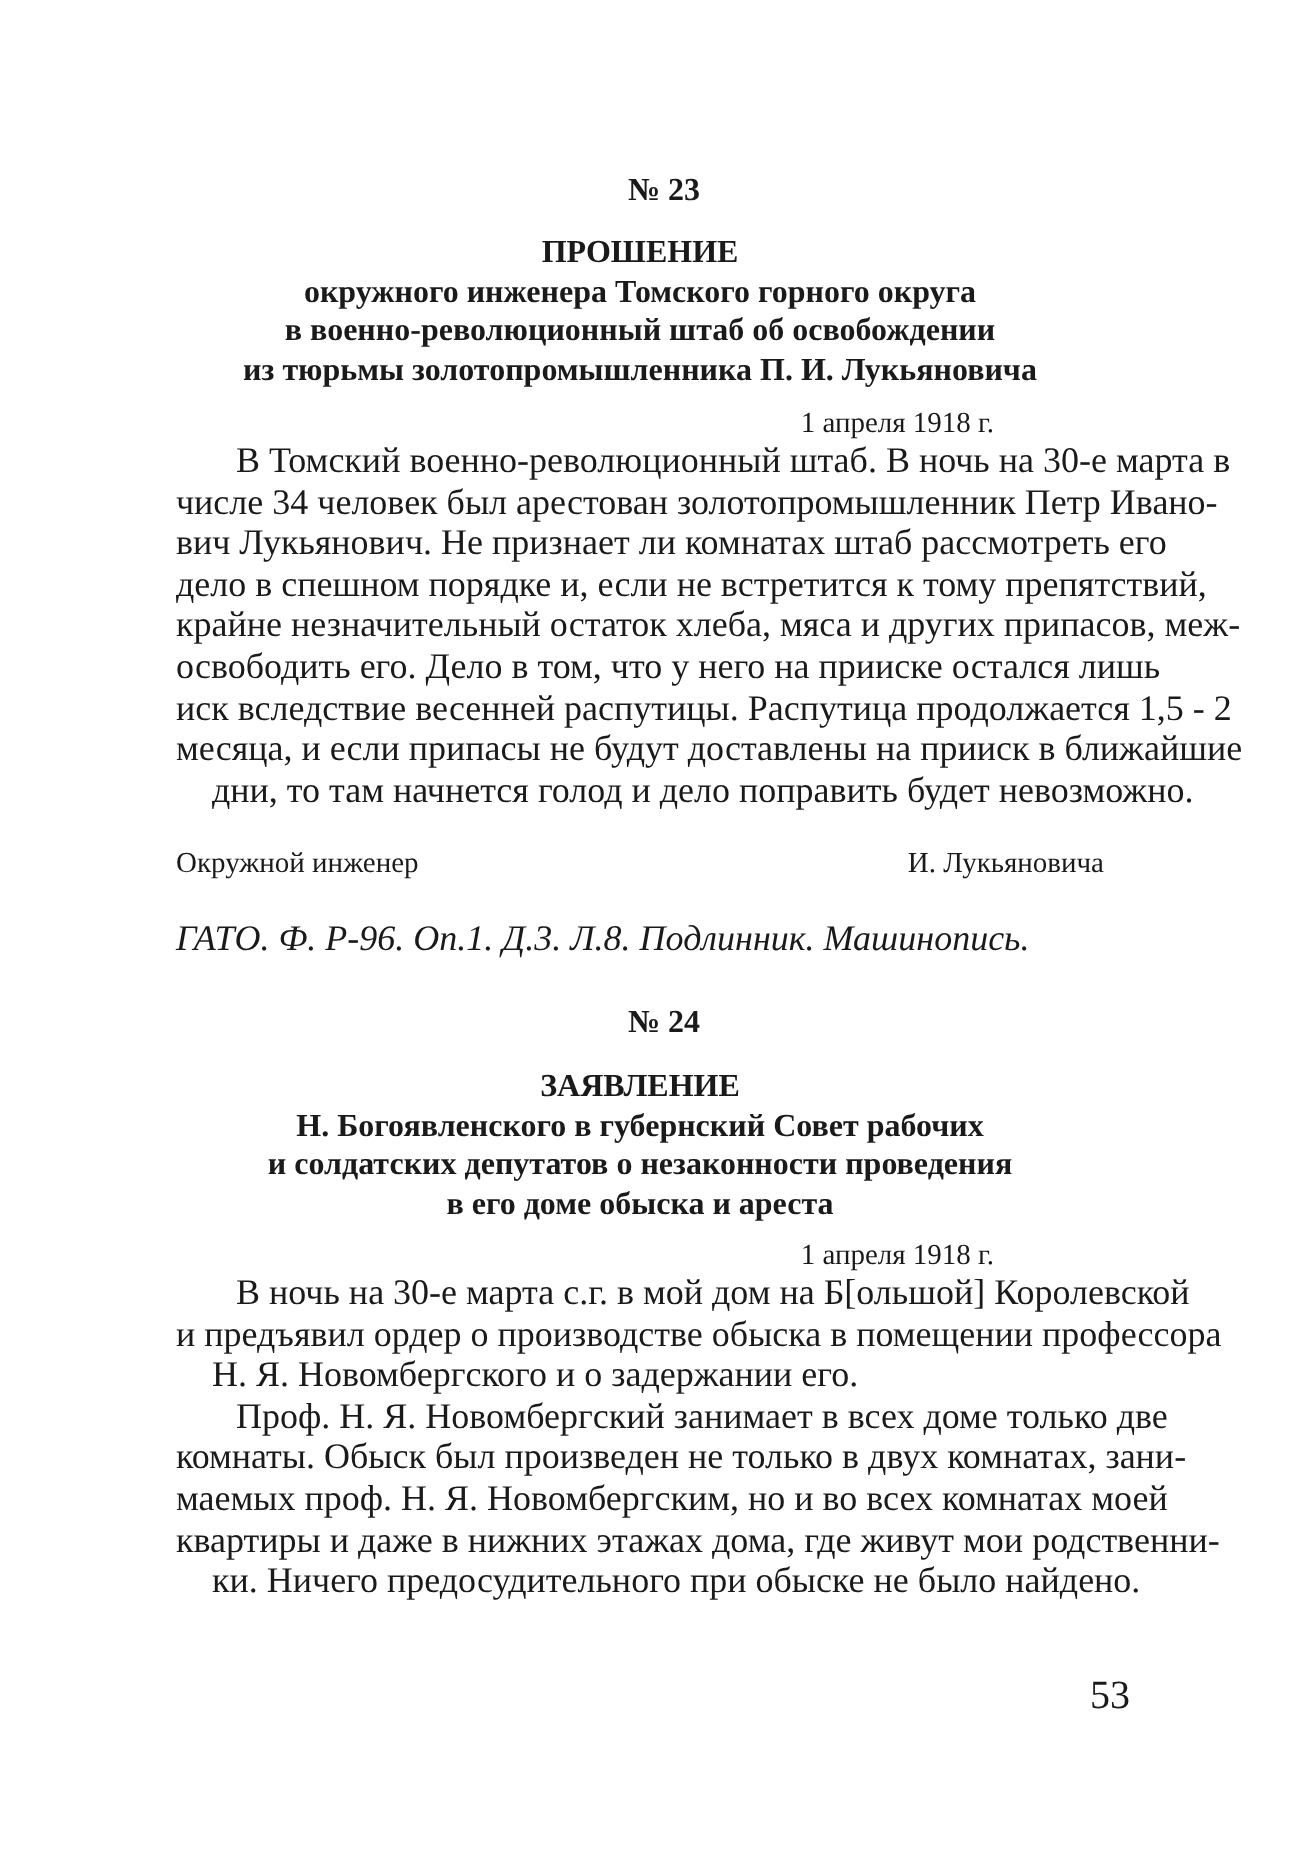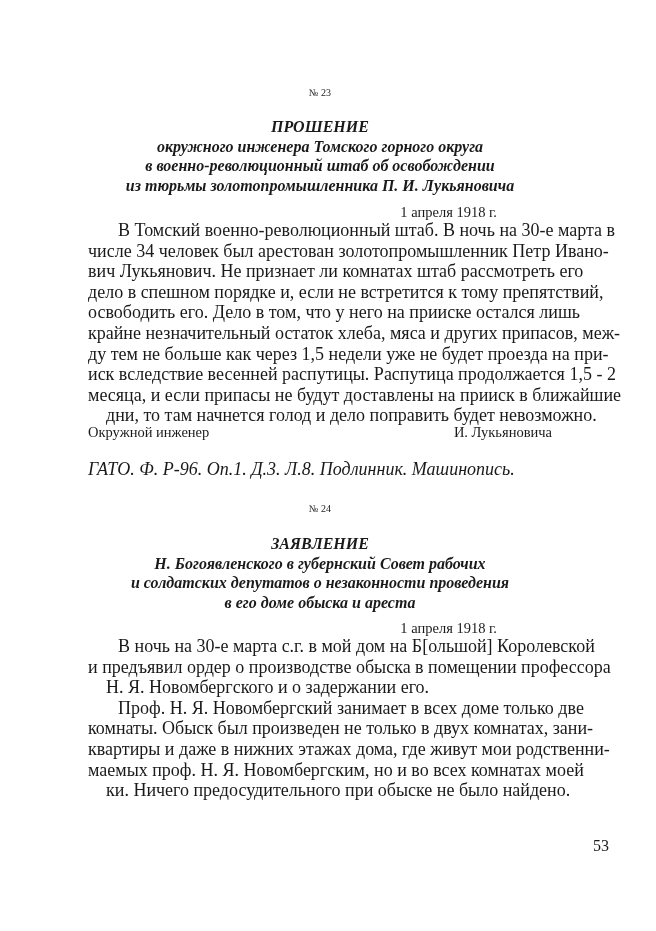--- a/index.html
+++ b/index.html
@@ -1,56 +1,55 @@
 <!DOCTYPE html>
 <html><head>
   <meta charset="utf-8">
   <style>
     html, body { margin: 0; padding: 0; background: #ffffff; }
     body { width: 656px; height: 931px; position: relative; overflow: hidden;
       font-family: "Liberation Serif", "DejaVu Serif", serif; color: #1a1a1a; }
     .page { position: absolute; left: 88px; top: 0; width: 464px; }
-    .num { position: absolute; left: 0; width: 464px; text-align: center;
-      font-weight: normal; font-size: 10px; }
+    .num { position: absolute; left: 12px; width: 464px; text-align: center;
+      font-weight: bold; font-size: 16px; }
     .title { position: absolute; left: 0; width: 464px; text-align: center;
       font-weight: bold; font-size: 16px; line-height: 19.5px; }
-    .title div { white-space: nowrap; font-style: italic; }
+    .title div { white-space: nowrap; }
     .date { position: absolute; right: 55px; font-size: 14.5px; }
     .body { position: absolute; left: 0; width: 464px; font-size: 18px;
       line-height: 20.6px; text-align: justify; }
     .body .line { display: block; text-align: justify; text-align-last: justify; white-space: nowrap; }
     .body .line.last { text-align-last: left; margin-left: 18px; }
     .body .line.indent { text-indent: 30px; }
     .sig { position: absolute; left: 0; width: 464px; font-size: 14.5px; }
     .sig .left { position: absolute; left: 0; }
     .sig .right { position: absolute; right: 0; }
     .source { position: absolute; left: 0; font-style: italic; font-size: 18px; }
-    .pagenum { position: absolute; left: 545px; top: 837px; font-size: 16px; margin-left: 48px; }
+    .pagenum { position: absolute; left: 545px; top: 837px; font-size: 20px; }
   </style>
 </head>
 <body>
 
 <div class="page">
 
   <div class="num" style="top:87px">№ 23</div>
   <div class="title" style="top:117px">
     <div>ПРОШЕНИЕ</div>
     <div>окружного инженера Томского горного округа</div>
     <div>в военно-революционный штаб об освобождении</div>
     <div>из тюрьмы золотопромышленника П. И. Лукьяновича</div>
   </div>
   <div class="date" style="top:204px">1 апреля 1918 г.</div>
   <div class="body" style="top:220px">
     <span class="line indent">В Томский военно-революционный штаб. В ночь на 30-е марта в</span>
     <span class="line">числе 34 человек был арестован золотопромышленник Петр Ивано-</span>
     <span class="line">вич Лукьянович. Не признает ли комнатах штаб рассмотреть его</span>
     <span class="line">дело в спешном порядке и, если не встретится к тому препятствий,</span>
+    <span class="line">крайне незначительный остаток хлеба, мяса и других припасов, меж-</span>
     <span class="line">освободить его. Дело в том, что у него на прииске остался лишь</span>
-    <span class="line">крайне незначительный остаток хлеба, мяса и других припасов, меж-</span>
-    <span class="line">ду тем не больше как через 1,5 недели уже не будет проезда на при-</span>
     <span class="line">иск вследствие весенней распутицы. Распутица продолжается 1,5 - 2</span>
     <span class="line">месяца, и если припасы не будут доставлены на прииск в ближайшие</span>
     <span class="line last">дни, то там начнется голод и дело поправить будет невозможно.</span>
   </div>
   <div class="sig" style="top:424px">
     <span class="left">Окружной инженер</span>
     <span class="right">И. Лукьяновича</span>
   </div>
   <div class="source" style="top:459px">ГАТО. Ф. Р-96. Оп.1. Д.3. Л.8. Подлинник. Машинопись.</div>
 
@@ -61,19 +60,19 @@
     <div>и солдатских депутатов о незаконности проведения</div>
     <div>в его доме обыска и ареста</div>
   </div>
   <div class="date" style="top:620px">1 апреля 1918 г.</div>
   <div class="body" style="top:636px">
     <span class="line indent">В ночь на 30-е марта с.г. в мой дом на Б[ольшой] Королевской</span>
     <span class="line">и предъявил ордер о производстве обыска в помещении профессора</span>
     <span class="line last">Н. Я. Новомбергского и о задержании его.</span>
     <span class="line indent">Проф. Н. Я. Новомбергский занимает в всех доме только две</span>
     <span class="line">комнаты. Обыск был произведен не только в двух комнатах, зани-</span>
+    <span class="line">маемых проф. Н. Я. Новомбергским, но и во всех комнатах моей</span>
     <span class="line">квартиры и даже в нижних этажах дома, где живут мои родственни-</span>
-    <span class="line">маемых проф. Н. Я. Новомбергским, но и во всех комнатах моей</span>
     <span class="line last">ки. Ничего предосудительного при обыске не было найдено.</span>
   </div>
 </div>
 
 <div class="pagenum">53</div>
 
 </body></html>

